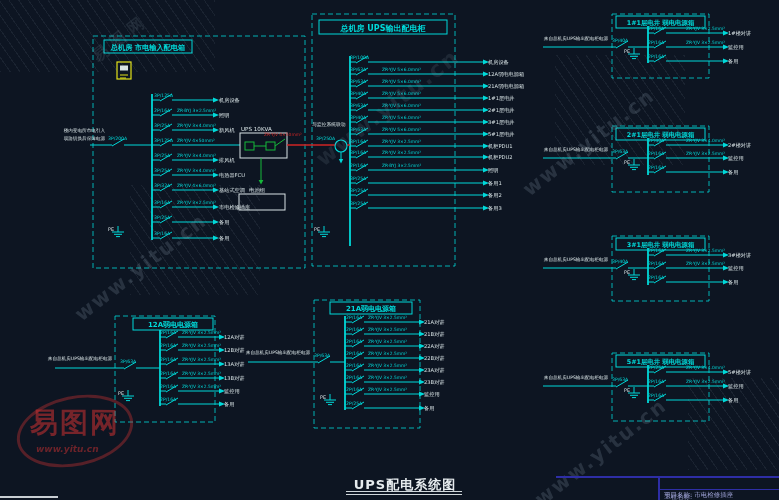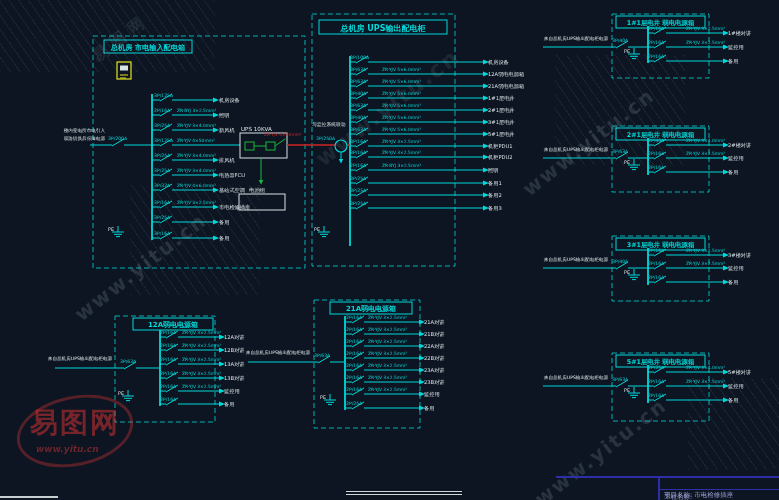--- a/index.html
+++ b/index.html
@@ -533,20 +533,21 @@
   <div class="wm wm-url" id="wm-u3">www.yitu.cn</div>
   <div class="wm wm-url" id="wm-u4">www.yitu.cn</div>
   <div class="wm" id="wm-grey-logo">易图网</div>
 
   <div class="wm" id="wm-logo">
     <div class="logo-ellipse"></div>
     <div class="logo-text">易图网</div>
     <div class="logo-url">www.yitu.cn</div>
   </div>
 
+  <div id="dwg-title">UPS配电系统图</div>
   <div class="title-rule" id="rule1"></div>
   <div class="title-rule" id="rule2"></div>
   <div id="corner-line"></div>
 
   <div id="tblock">
     <div class="vline"></div>
     <div class="hline"></div>
     <div class="r1">工程名称:</div>
     <div class="r2">
       <span>项目名称:</span>

